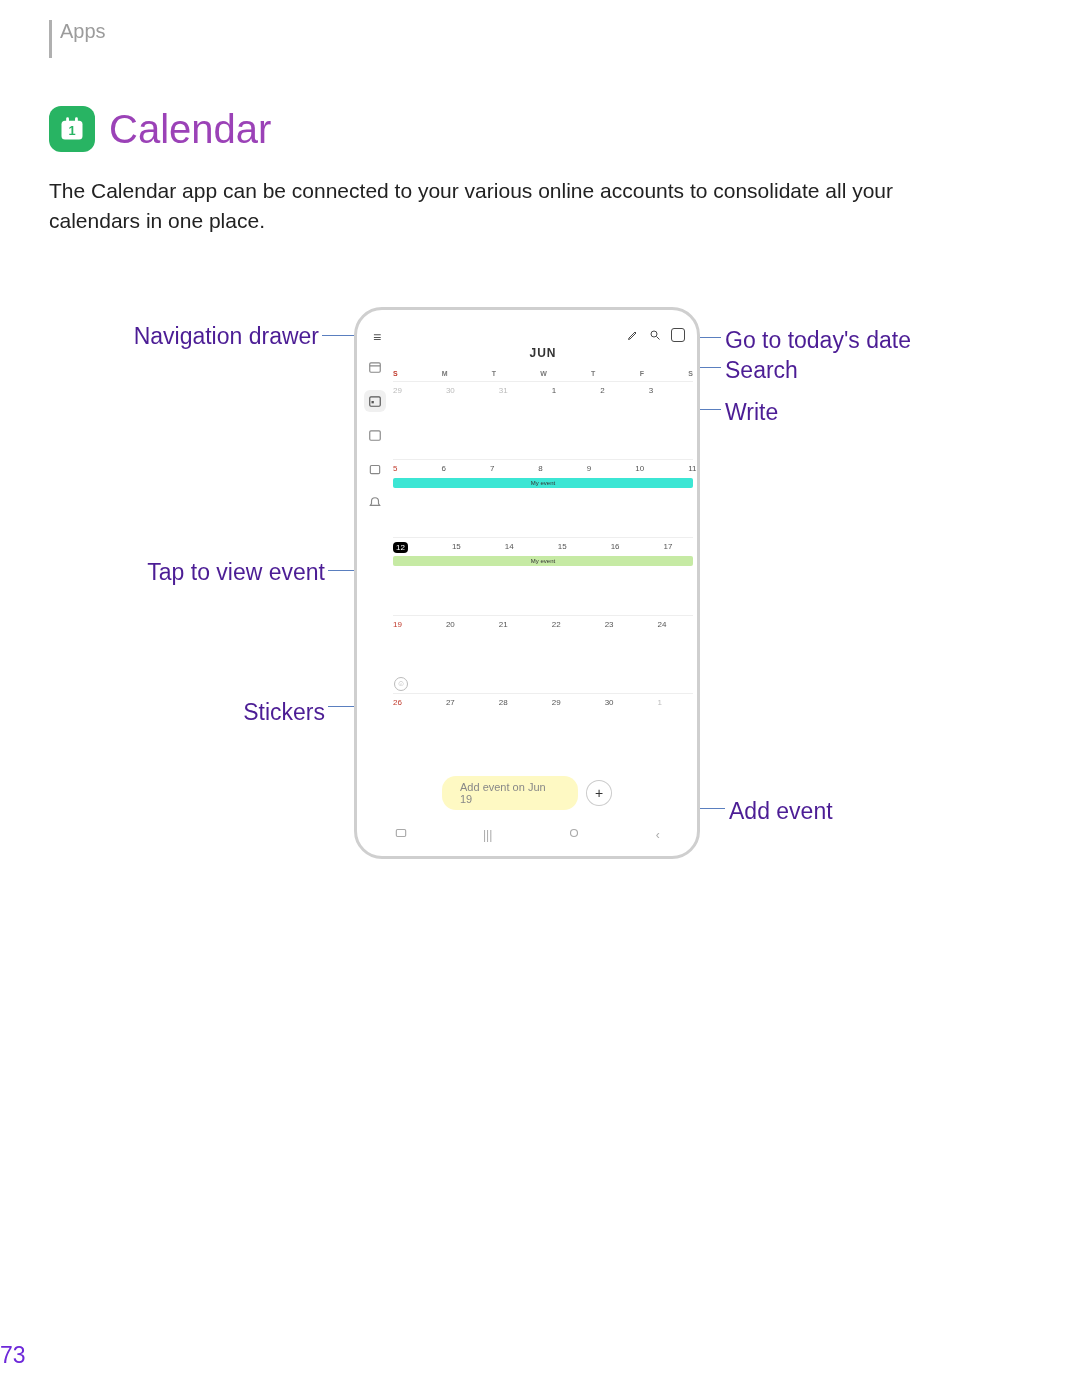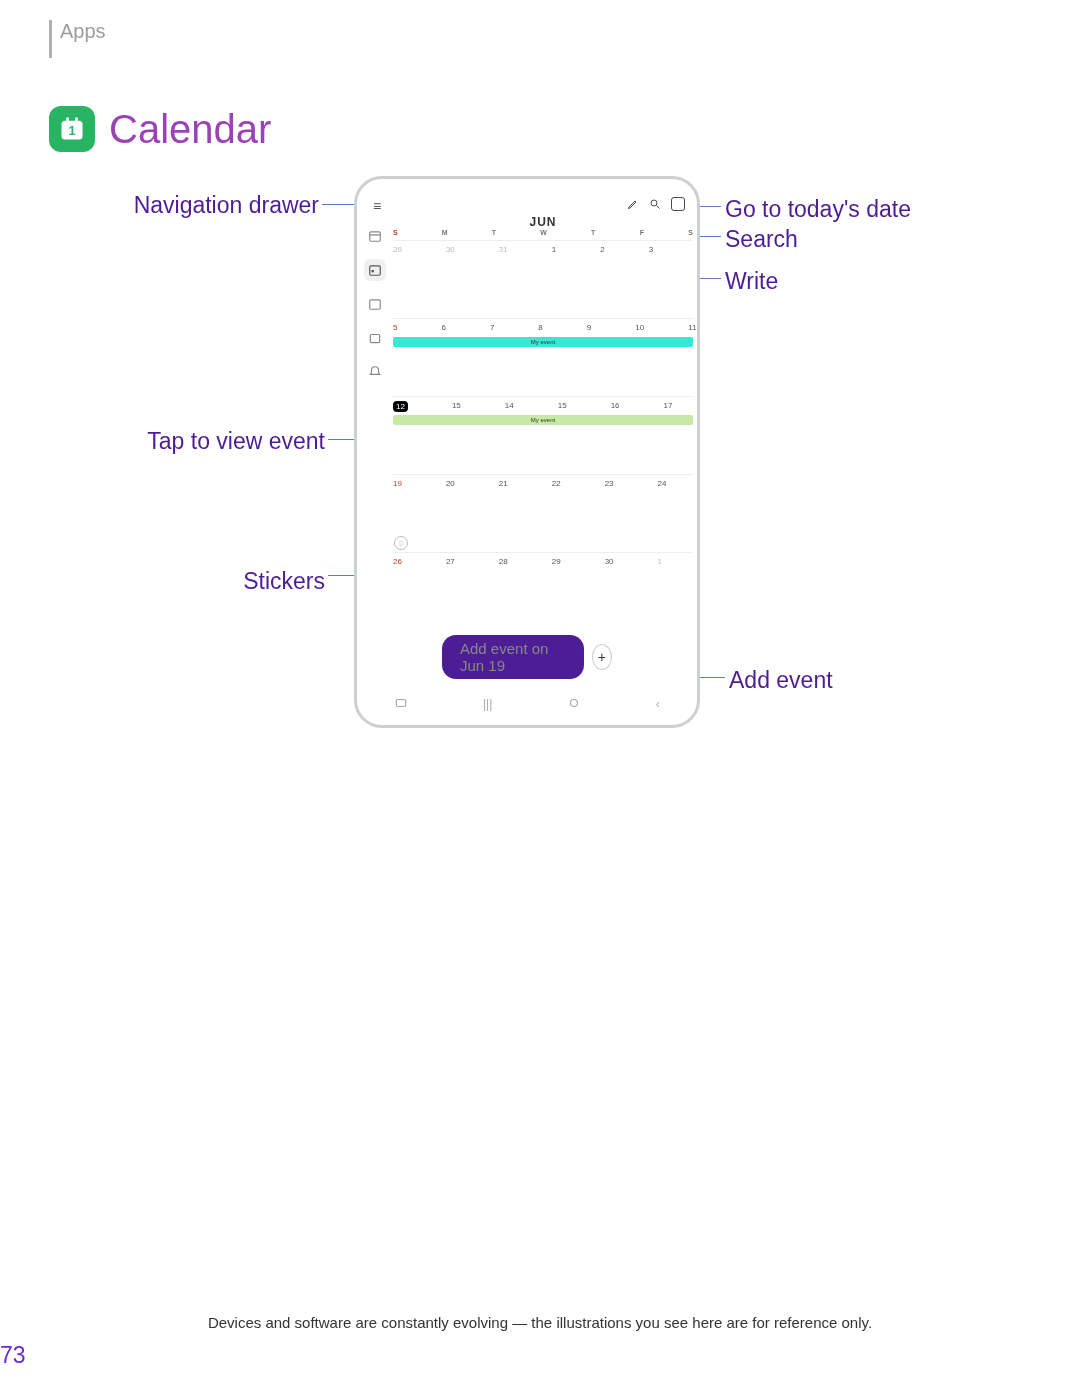--- a/index.html
+++ b/index.html
@@ -37,21 +37,21 @@
   .today-box { width: 14px; height: 14px; border: 1.5px solid #4a4a4a; border-radius: 3px; }
 
   .side-rail { position: absolute; left: 4px; top: 46px; width: 28px; display: flex; flex-direction: column; align-items: center; gap: 12px; }
   .side-rail .rail-item {
     width: 22px; height: 22px; display:flex; align-items:center; justify-content:center;
     font-size: 12px; color: #888;
   }
   .side-rail .rail-item.selected { background:#f0f0f0; border-radius:6px; }
 
   .cal-body { position:absolute; left: 36px; right: 4px; top: 36px; bottom: 54px; }
-  .month-label { text-align:center; font-size: 12px; font-weight:700; color:#333; letter-spacing:1px; margin-bottom: 0; }
+  .month-label { text-align:center; font-size: 12px; font-weight:700; color:#333; letter-spacing:1px; margin-bottom: 10px; }
   .dow-row, .date-row {
     display:grid; grid-template-columns: repeat(7, 1fr);
     font-size: 8px; color:#555; text-align:center;gap:44px;
   }
   .dow-row { font-size:7px; font-weight:700; color:#777; margin-bottom:4px; }
   .week { height: 78px; border-top:1px solid #eee; position:relative; }
   .week .date-row { padding-top: 4px; }
   .faded { color:#bbb; }
   .sunday { color:#c0392b; }
   .event-bar {
@@ -69,21 +69,21 @@
     position:absolute; width:14px; height:14px; border:1px solid #bbb; border-radius:50%;
     left: 1px; bottom: 2px; display:flex; align-items:center; justify-content:center;
     font-size:8px; color:#bbb; background:#fff;
   }
 
   .add-pill {
     position:absolute; left: 50%; transform: translateX(-50%); bottom: 46px;
     display:flex; align-items:center; gap:8px;
   }
   .add-pill .pill-text {
-    background:#4c1d95; border-radius: 14px; font-size:15px; color:#888;
+    background:#fef9c3; border-radius: 14px; font-size:11px; color:#888;
     padding: 5px 18px;
   }
   .add-pill .plus-btn {
     width:26px; height:26px; border-radius:50%; border:1px solid #ccc;
     display:flex; align-items:center; justify-content:center; background:#fff;
     font-size:14px; color:#333;
   }
 
   .nav-bar {
     position:absolute; left:0; right:0; bottom:10px; height:22px;
@@ -115,20 +115,21 @@
       <svg viewBox="0 0 24 24" fill="none">
         <rect x="3" y="5" width="18" height="16" rx="3" fill="#ffffff"></rect>
         <rect x="7" y="2" width="2.4" height="5" rx="1.2" fill="#ffffff"></rect>
         <rect x="14.6" y="2" width="2.4" height="5" rx="1.2" fill="#ffffff"></rect>
         <text x="12" y="17" text-anchor="middle" font-size="11" font-weight="700" fill="#28b463">1</text>
       </svg>
     </div>
     <h1 class="page-h1">Calendar</h1>
   </div>
 
+  <p class="intro">The Calendar app can be connected to your various online accounts to consolidate all your calendars in one place.</p>
 
   <div class="diagram">
 
     <div class="callout left" style="left:0; top:16px; width:270px;">Navigation drawer</div>
     <div class="line h" style="left:273px; top:28px; width:44px;"></div>
 
     <div class="callout left" style="left:0; top:252px; width:276px;">Tap to view event</div>
     <div class="line h" style="left:279px; top:263px; width:62px;"></div>
 
     <div class="callout left" style="left:0; top:392px; width:276px;">Stickers</div>
@@ -288,15 +289,14 @@
             <svg width="14" height="14" viewBox="0 0 24 24">
                 <circle cx="12" cy="12" r="6" stroke="#aaa" stroke-width="2" fill="none"></circle>
               </svg>
           </span>
           <span>‹</span>
         </div>
       </div>
     </div>
   </div>
 
-  <div class="footer-note">Devices and software are constantly evolving — the illustrations you see here are for reference only.</div>
   <div class="page-num">73</div>
 </div>
 
 </body></html>

